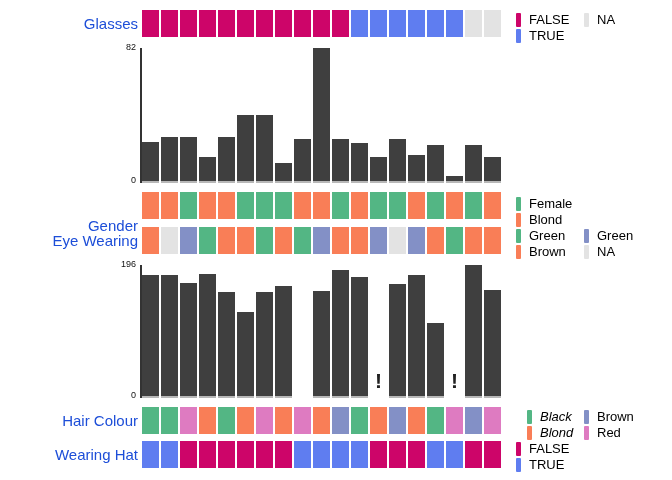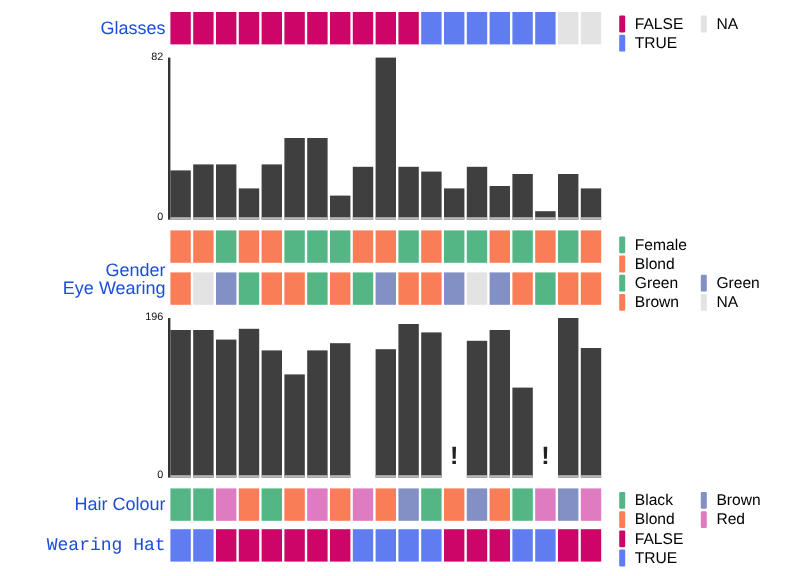--- a/index.html
+++ b/index.html
@@ -358,42 +358,42 @@
       <div class="cell" style="background: rgb(83, 182, 132);"></div>
       <div class="cell" style="background: rgb(249, 126, 87);"></div>
       <div class="cell" style="background: rgb(131, 144, 198);"></div>
       <div class="cell" style="background: rgb(249, 126, 87);"></div>
       <div class="cell" style="background: rgb(83, 182, 132);"></div>
       <div class="cell" style="background: rgb(222, 123, 193);"></div>
       <div class="cell" style="background: rgb(131, 144, 198);"></div>
       <div class="cell" style="background: rgb(222, 123, 193);"></div>
     </div>
     <div class="legend-group" style="top: 408px;">
-      <div class="legend-col" style="left: 0px;">
+      <div class="legend-col" style="left: 11px; font-style: italic;">
         <div class="legend-row">
           <div class="legend-swatch" style="background: rgb(83, 182, 132);"></div>
           <div class="legend-text">Black</div>
         </div>
         <div class="legend-row">
           <div class="legend-swatch" style="background: rgb(249, 126, 87);"></div>
           <div class="legend-text">Blond</div>
         </div>
       </div>
       <div class="legend-col" style="left: 68px;">
         <div class="legend-row">
           <div class="legend-swatch" style="background: rgb(131, 144, 198);"></div>
           <div class="legend-text">Brown</div>
         </div>
         <div class="legend-row">
           <div class="legend-swatch" style="background: rgb(222, 123, 193);"></div>
           <div class="legend-text">Red</div>
         </div>
       </div>
     </div>
-    <div class="row-label" style="top: 441px; height: 27px; font-family: Liberation Mono, monospace;">Wearing Hat</div>
+    <div class="row-label" style="top: 441px; height: 27px;">Wearing Hat</div>
     <div class="strip" style="top: 441px; height: 27px;">
       <div class="cell" style="background: rgb(95, 125, 240);"></div>
       <div class="cell" style="background: rgb(95, 125, 240);"></div>
       <div class="cell" style="background: rgb(205, 5, 105);"></div>
       <div class="cell" style="background: rgb(205, 5, 105);"></div>
       <div class="cell" style="background: rgb(205, 5, 105);"></div>
       <div class="cell" style="background: rgb(205, 5, 105);"></div>
       <div class="cell" style="background: rgb(205, 5, 105);"></div>
       <div class="cell" style="background: rgb(205, 5, 105);"></div>
       <div class="cell" style="background: rgb(95, 125, 240);"></div>

